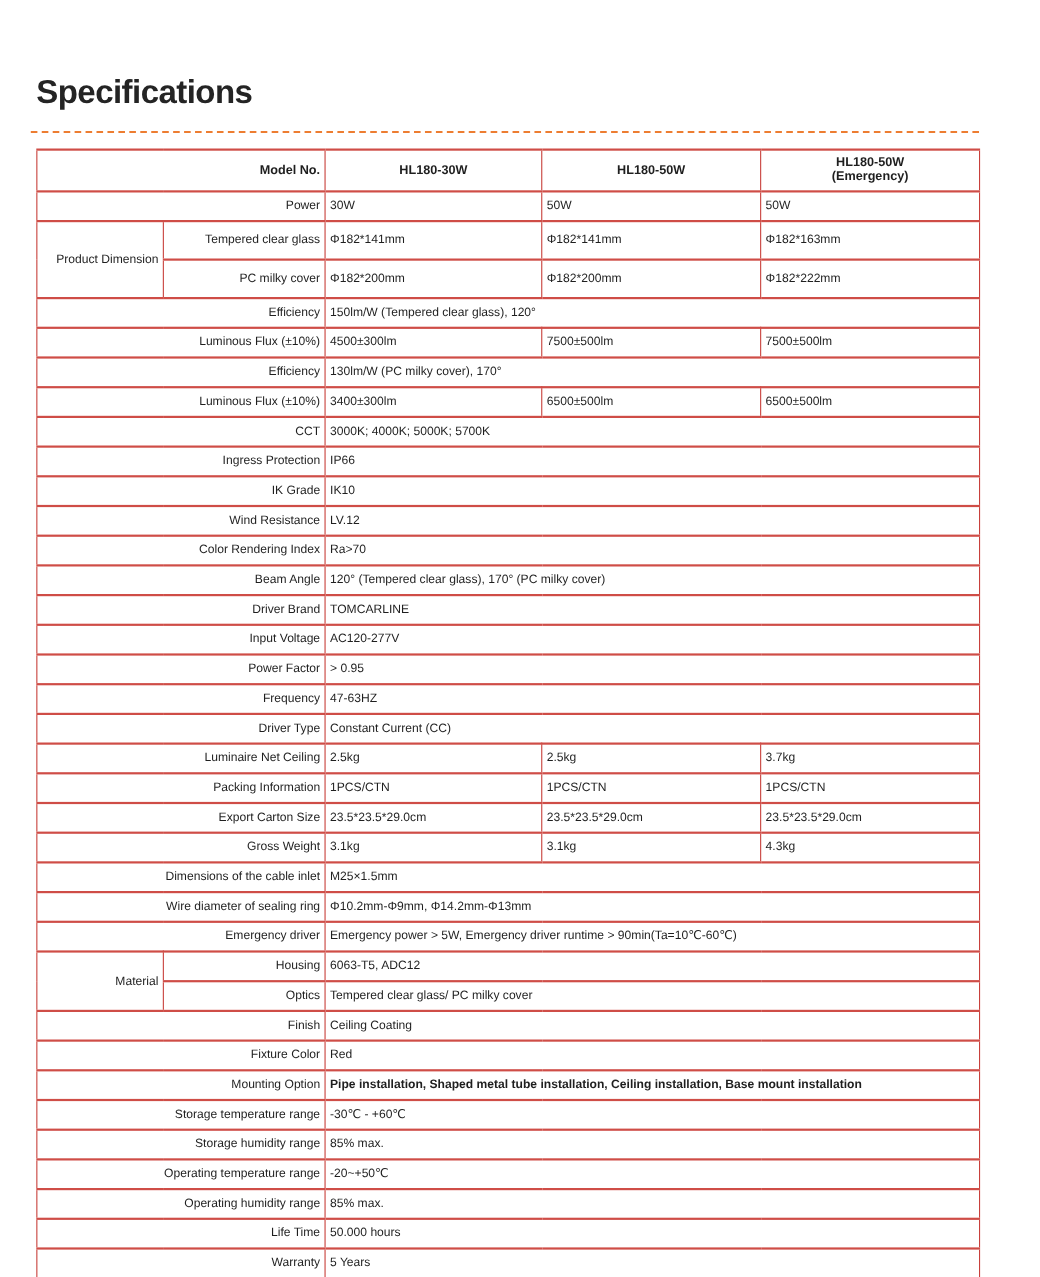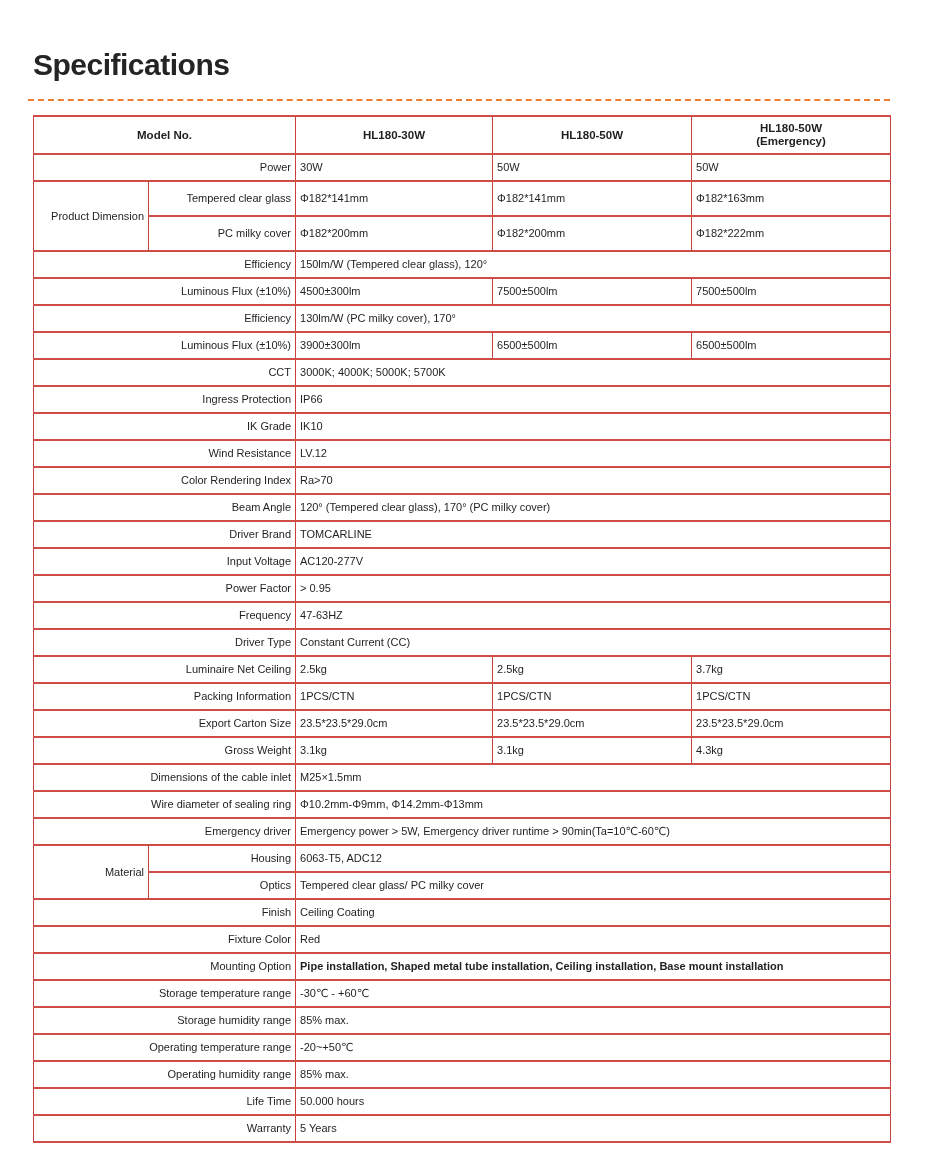--- a/index.html
+++ b/index.html
@@ -11,21 +11,21 @@
     color: #1f1f1f;
   }
   .page {
     width: 945px;
     height: 1161px;
     background: #ffffff;
     box-sizing: border-box;
   }
   .page-title {
     margin: 0 0 0 33px;
-    padding-top: 46px;
+    padding-top: 66px;
     font-size: 30px;
     line-height: 38px;
     font-weight: bold;
     letter-spacing: -0.5px;
     color: #242424;
   }
   .divider {
     margin: 15px 0 0 28px;
     width: 862px;
     height: 0;
@@ -51,21 +51,21 @@
     text-overflow: clip;
   }
   .spec th {
     font-size: 11.5px;
     font-weight: bold;
     text-align: center;
     padding: 5px 4px;
     white-space: pre-line;
   }
   .spec th.model {
-    text-align: center;
+    text-align: right;
   }
   .spec td.lbl, .spec td.sub {
     text-align: right;
   }
   .spec tr.tall td {
     padding-top: 10px;
     padding-bottom: 10px;
   }
   .spec td.wrapok {
     white-space: normal;
@@ -131,21 +131,21 @@
         <td>7500±500lm</td>
       </tr>
 
       <tr>
         <td class="lbl" colspan="2">Efficiency</td>
         <td colspan="3">130lm/W (PC milky cover),  170°</td>
       </tr>
 
       <tr>
         <td class="lbl" colspan="2">Luminous Flux (±10%)</td>
-        <td>3900±300lm</td>
+        <td>3400±300lm</td>
         <td>6500±500lm</td>
         <td>6500±500lm</td>
       </tr>
 
       <tr>
         <td class="lbl" colspan="2">CCT</td>
         <td colspan="3">3000K;  4000K;  5000K;  5700K</td>
       </tr>
       <tr>
         <td class="lbl" colspan="2">Ingress Protection</td>

